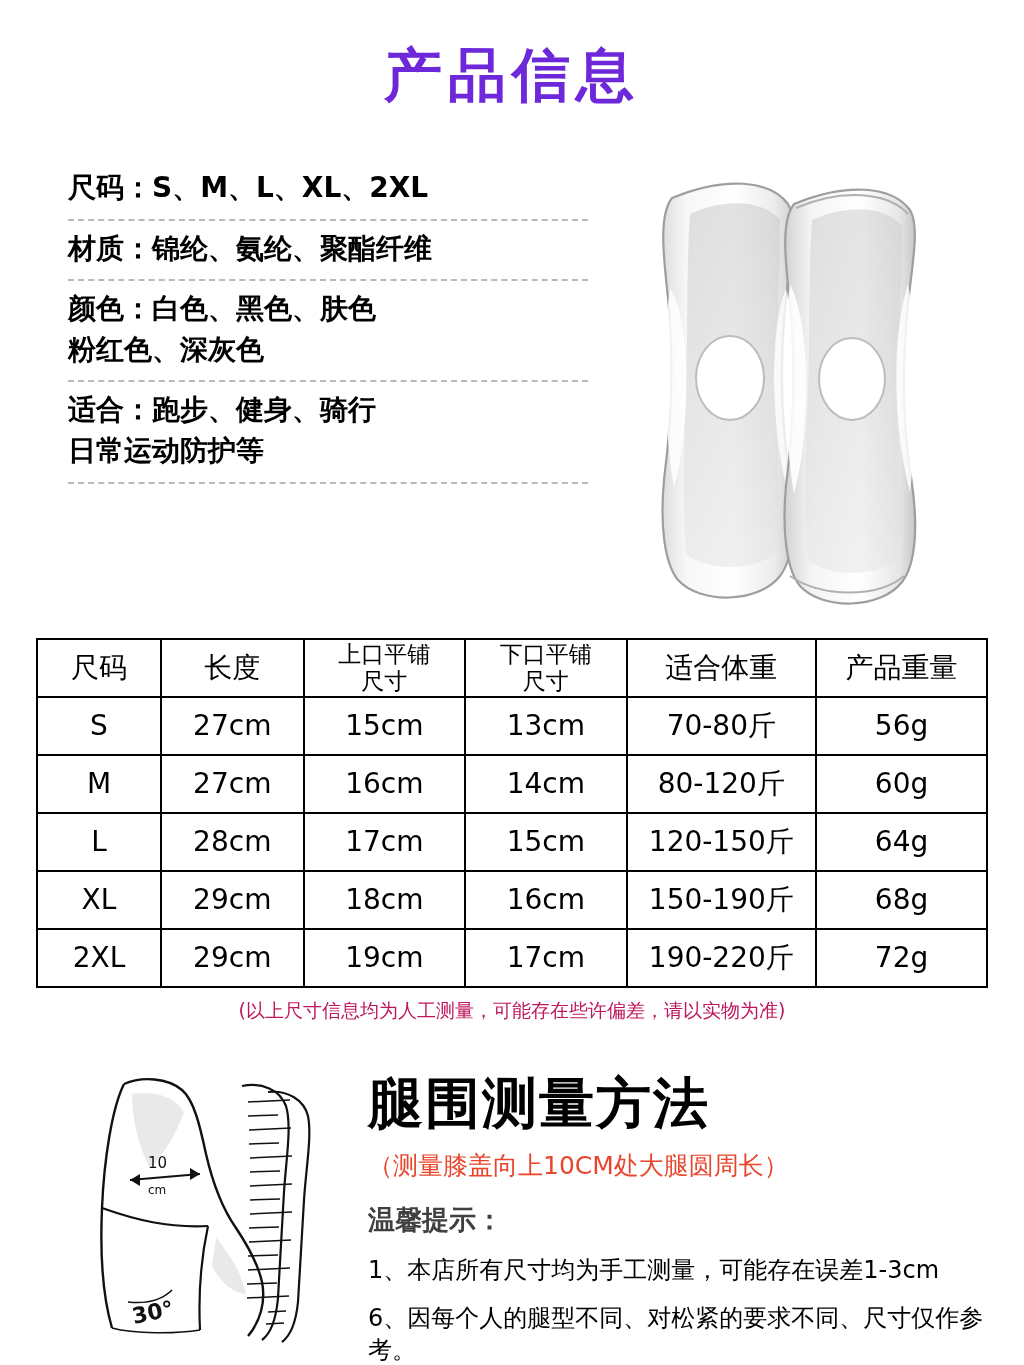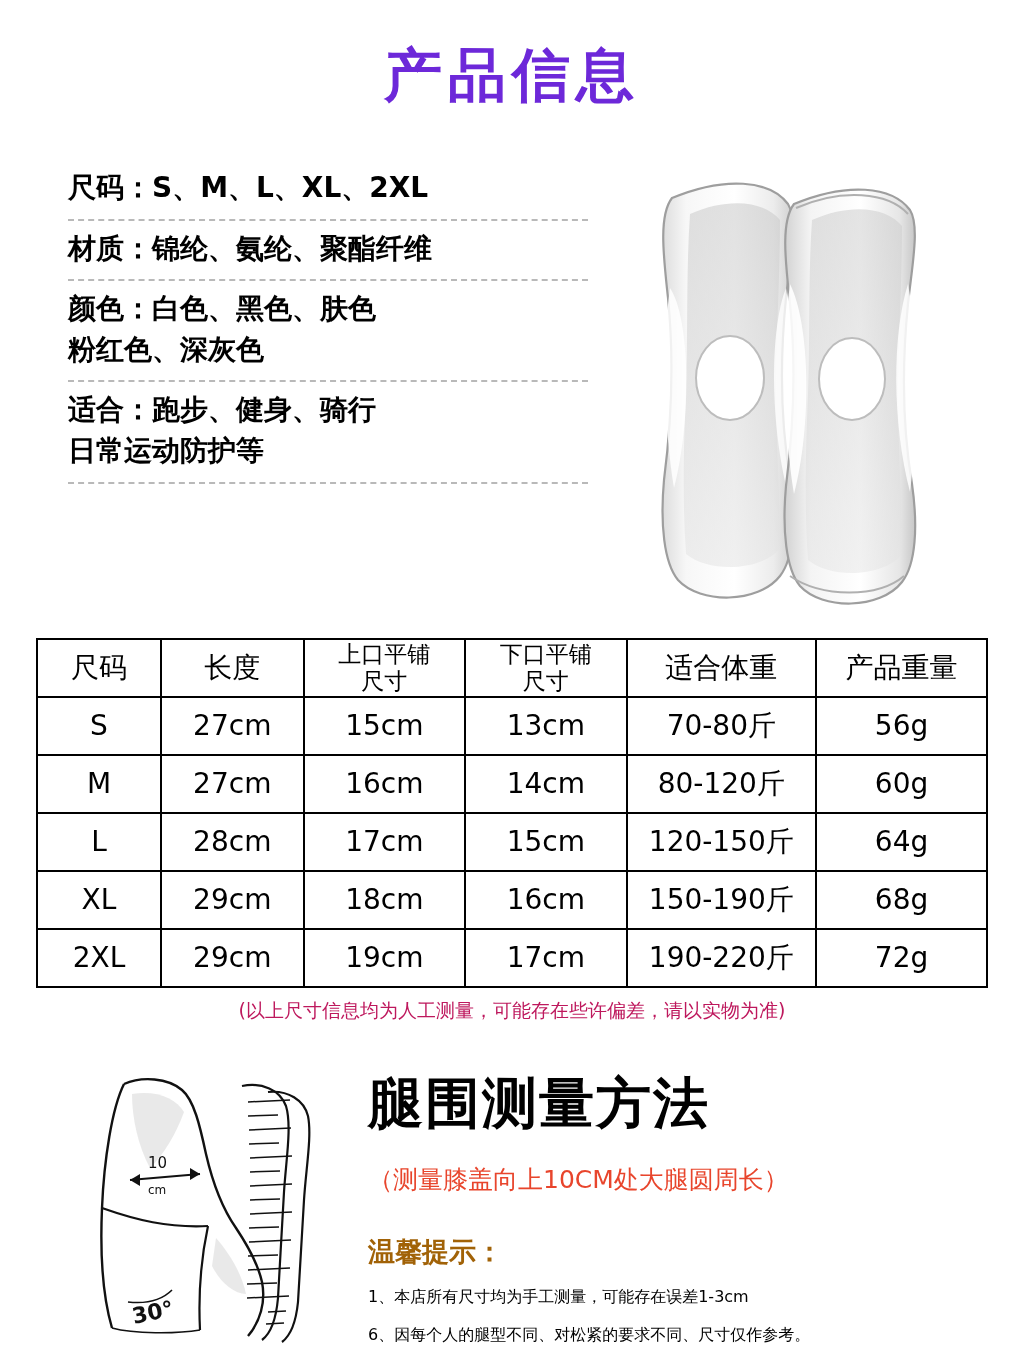--- a/index.html
+++ b/index.html
@@ -115,31 +115,31 @@
   .measure-title {
     font-size: 55px;
     font-weight: 700;
     letter-spacing: 2px;
     color: #000;
     line-height: 1.15;
   }
   .measure-sub {
     font-size: 25px;
     color: #e8452c;
-    margin-top: 28px;
+    margin-top: 14px;
     font-weight: 500;
   }
   .tips-title {
     font-size: 27px;
     font-weight: 700;
-    color: #a16207;
-    margin-top: 38px;
+    color: #404040;
+    margin-top: 20px;
   }
   .tips-item {
-    font-size: 16px;
+    font-size: 24px;
     color: #000;
     margin-top: 17px;
     line-height: 1.3;
   }
 </style>
 </head>
 <body>
 
 <h1 class="page-title">产品信息</h1>
 

